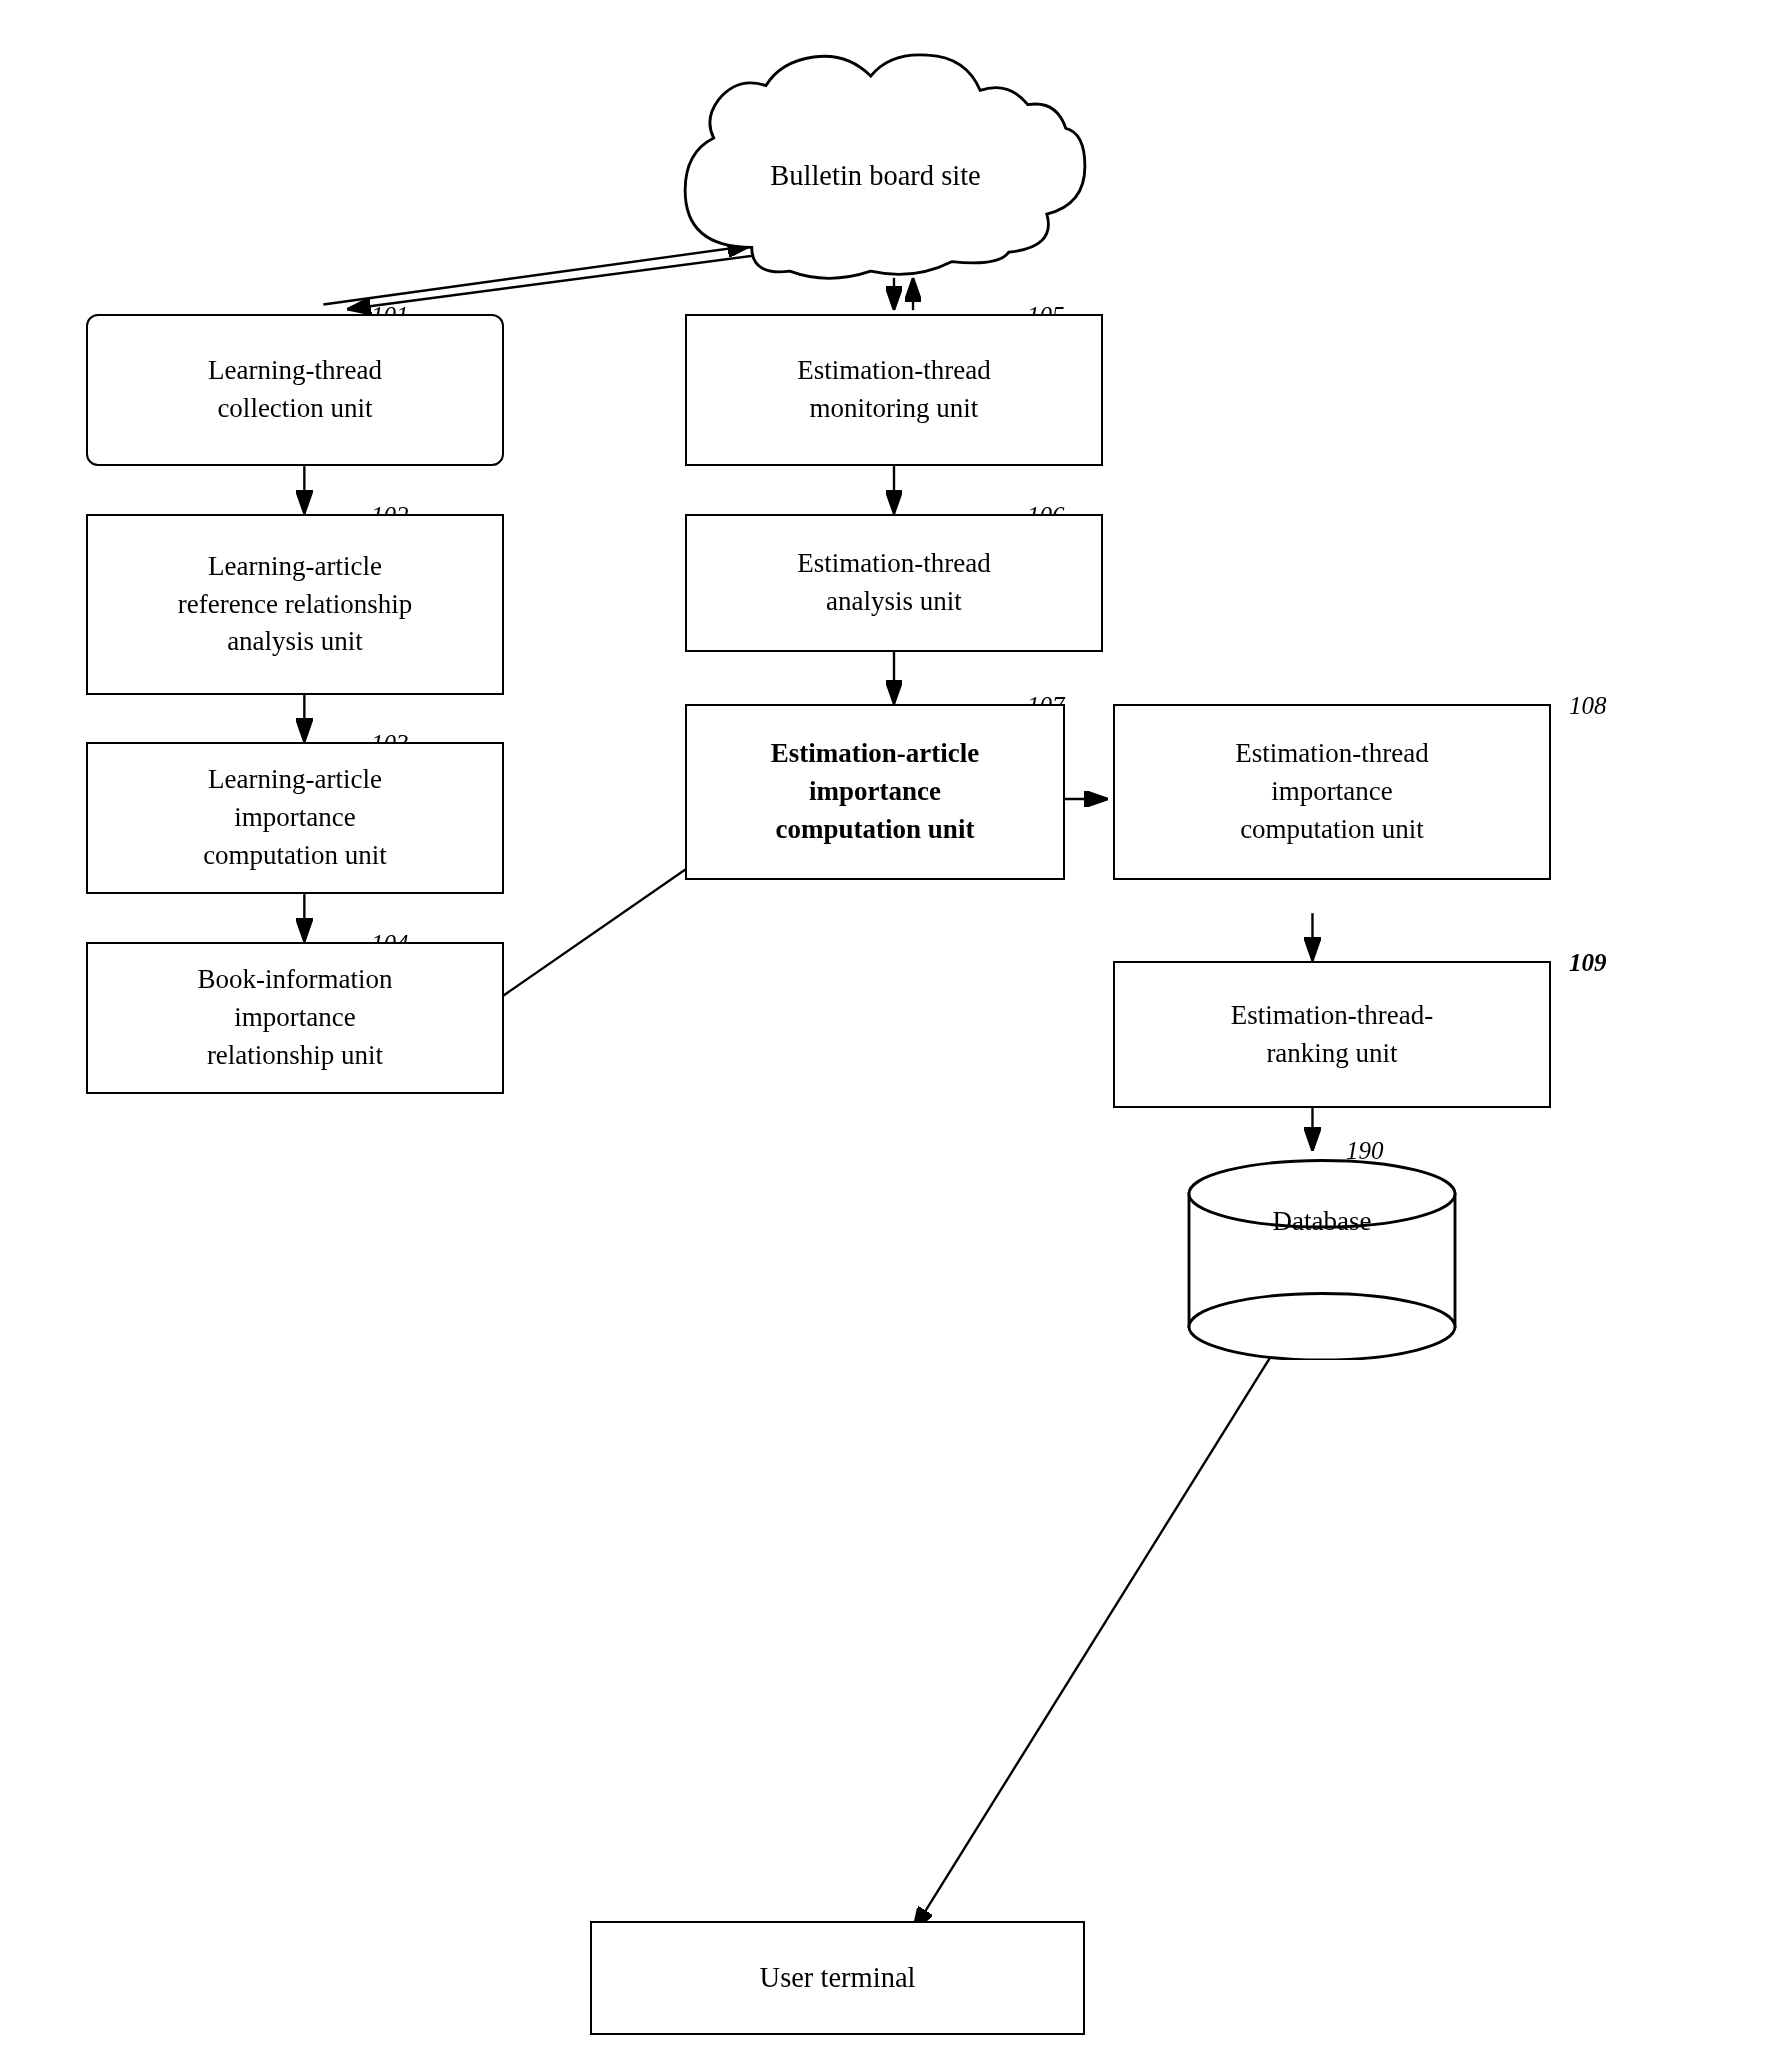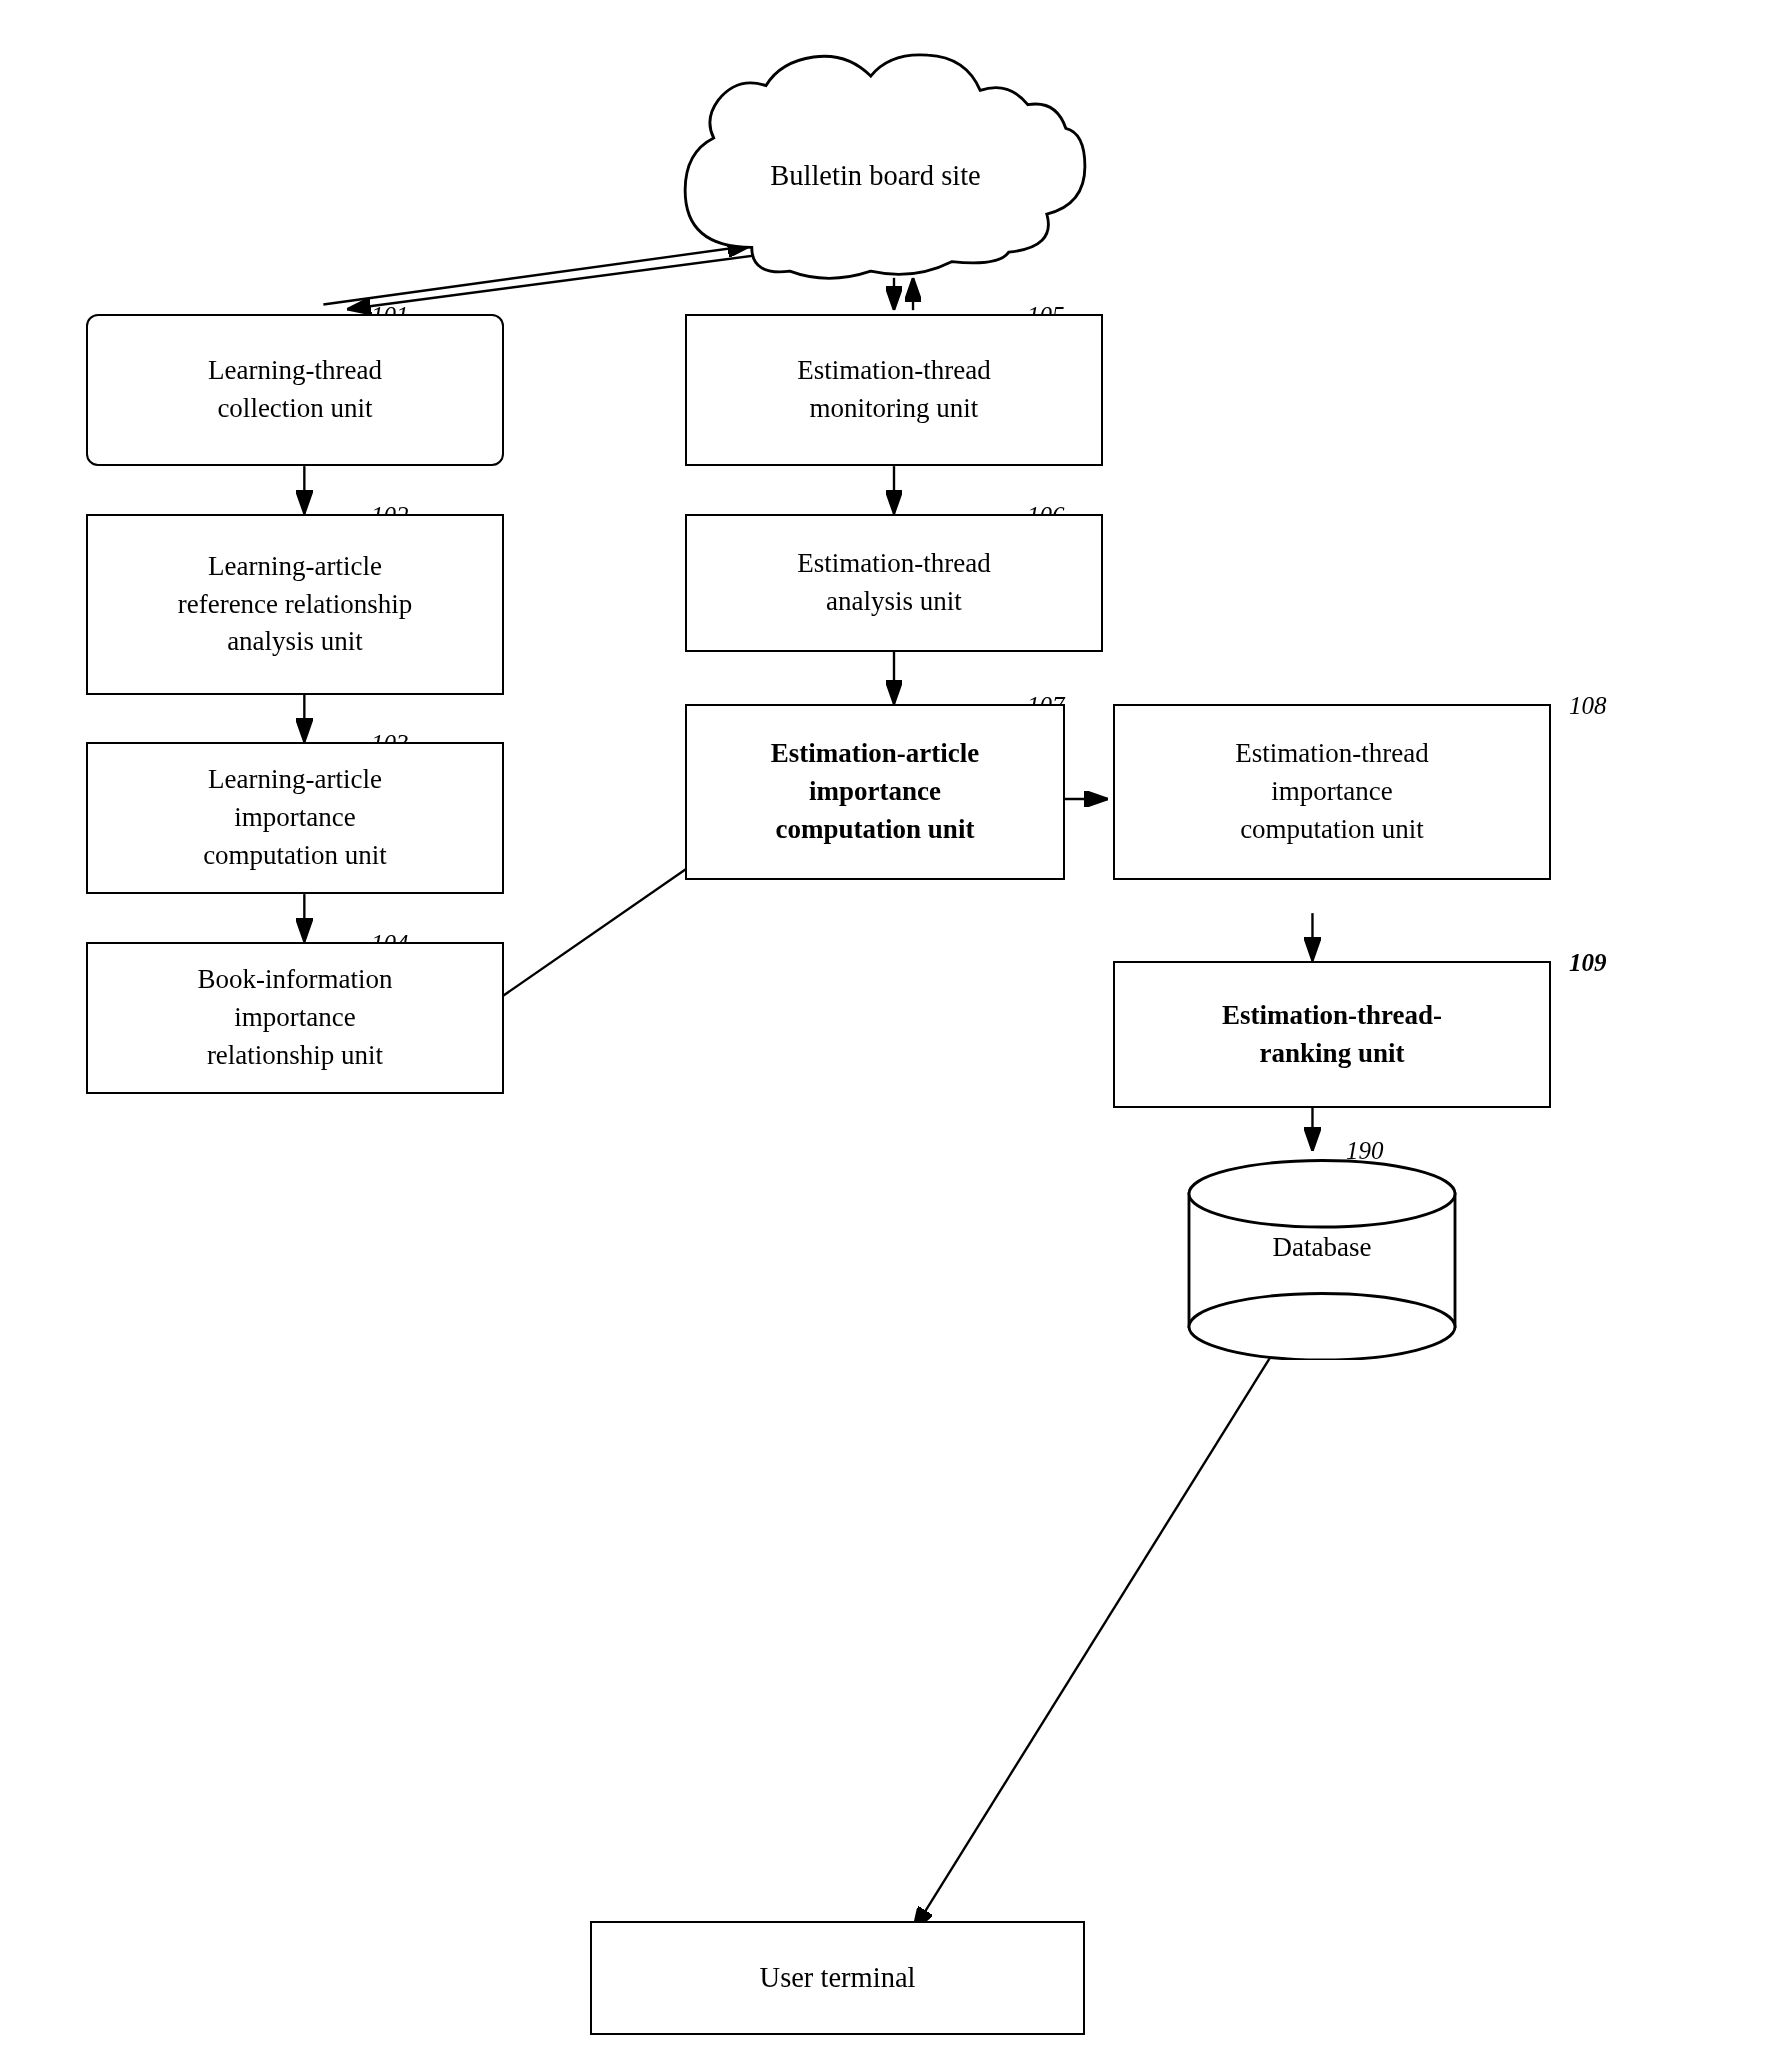--- a/index.html
+++ b/index.html
@@ -234,38 +234,38 @@
     <span style="white-space:pre-line;">Estimation-thread
 importance
 computation unit</span>
   </div>
 
   <div class="label-num" style="left:1569px; top:949px;font-weight:bold;">
     <span>109</span>
   </div>
 
   <div class="box" style="left:1113px; top:961px; width:438px; height:147px;">
-    <span style="white-space:pre-line;font-weight:bold;">Estimation-thread-
+    <span style="white-space:pre-line;">Estimation-thread-
 ranking unit</span>
   </div>
 
   <div class="label-num" style="left:1346px; top:1137px;">
     <span>190</span>
   </div>
 
   <div class="database-shape" style="left:1170px; top:1151px; width:304px; height:209px;">
     <svg width="304" height="209" viewBox="0 0 320 220">
 
       <rect x="20" y="45" width="280" height="140" fill="#fff" stroke="#000" stroke-width="3"></rect>
 
       <ellipse cx="160" cy="45" rx="140" ry="35" fill="#fff" stroke="#000" stroke-width="3"></ellipse>
 
       <ellipse cx="160" cy="185" rx="140" ry="35" fill="#fff" stroke="#000" stroke-width="3"></ellipse>
     </svg>
-    <div style="position:absolute; top:81px; left:0; width:100%; text-align:center; font-size:27px;">
+    <div style="position:absolute; top:55px; left:0; width:100%; text-align:center; font-size:27px;">
       <span>Database</span>
     </div>
   </div>
 
   <div class="box" style="left:590px; top:1921px; width:495px; height:114px; font-size:28.5px;">
     <span>User terminal</span>
   </div>
 
 </div>
 

